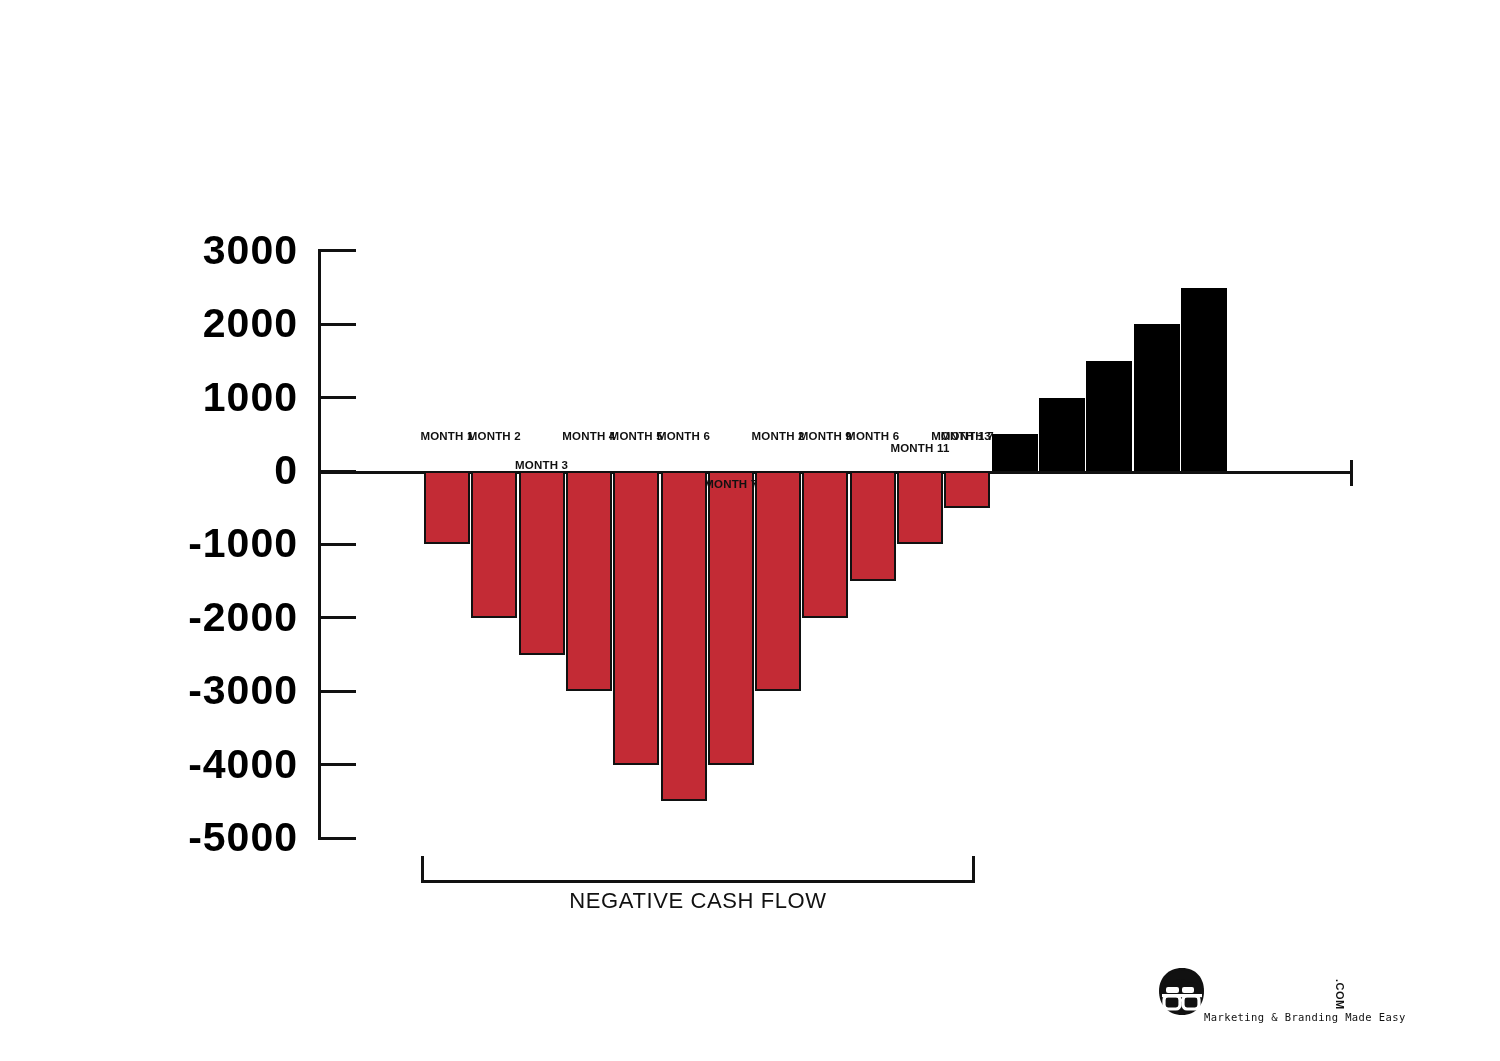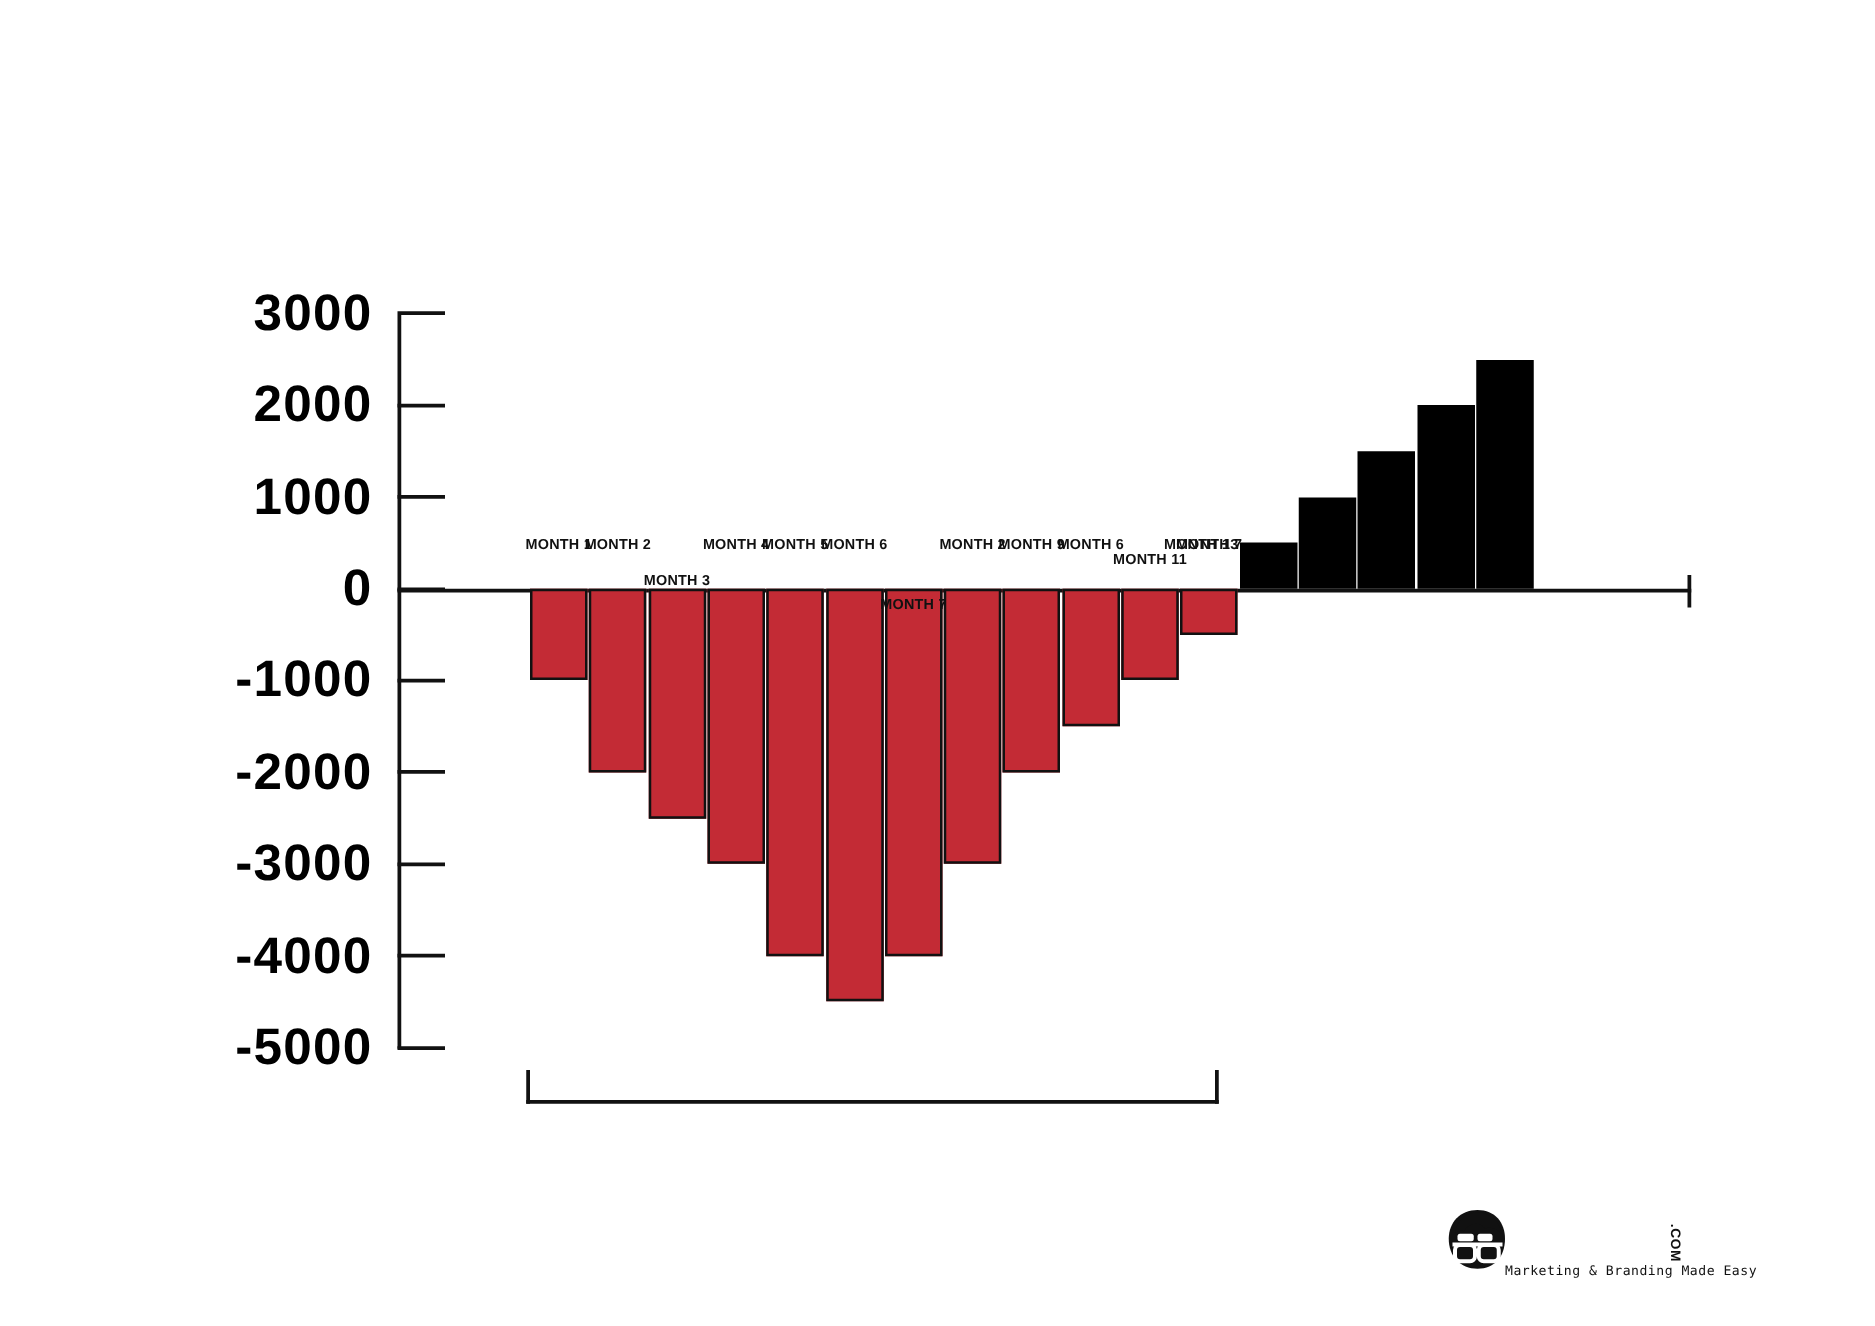--- a/index.html
+++ b/index.html
@@ -200,20 +200,21 @@
       <div class="month-label" style="left: 730.8px; margin-top: 48px;">MONTH 7</div>
       <div class="month-label" style="left: 778.1px;">MONTH 2</div>
       <div class="month-label" style="left: 825.4px;">MONTH 9</div>
       <div class="month-label" style="left: 872.7px;">MONTH 6</div>
       <div class="month-label" style="left: 920px; margin-top: 12px;">MONTH 11</div>
       <div class="month-label" style="left: 967.3px;">MONTH 7</div>
       <div class="month-label" style="left: 961px;">MONTH 13</div>
     </div>
 
   <div class="bracket"></div>
+  <div class="bracket-label">NEGATIVE CASH FLOW</div>
 
   <div id="logo">
     <svg width="48" height="52" viewBox="0 0 48 52" style="position:absolute;left:0;top:2px;">
       <path d="M24 1 C10 1 1 11 1 24 C1 38 10 48 24 48 C38 48 46 38 46 24 C46 11 38 1 24 1 Z" fill="#111111"></path>
       <path d="M6 20 C8 8 16 3 24 3 C33 3 42 9 43 20 C40 16 34 14 30 16 C26 9 16 12 13 18 C11 17 8 18 6 20 Z" fill="#111111"></path>
       <rect x="8" y="20" width="13" height="6" rx="2" fill="#ffffff"></rect>
       <rect x="24" y="20" width="12" height="6" rx="2" fill="#ffffff"></rect>
       <rect x="4" y="27" width="40" height="3.2" fill="#ffffff"></rect>
       <rect x="6" y="29" width="16" height="13" rx="4" fill="none" stroke="#ffffff" stroke-width="3.2"></rect>
       <rect x="25" y="29" width="16" height="13" rx="4" fill="none" stroke="#ffffff" stroke-width="3.2"></rect>

